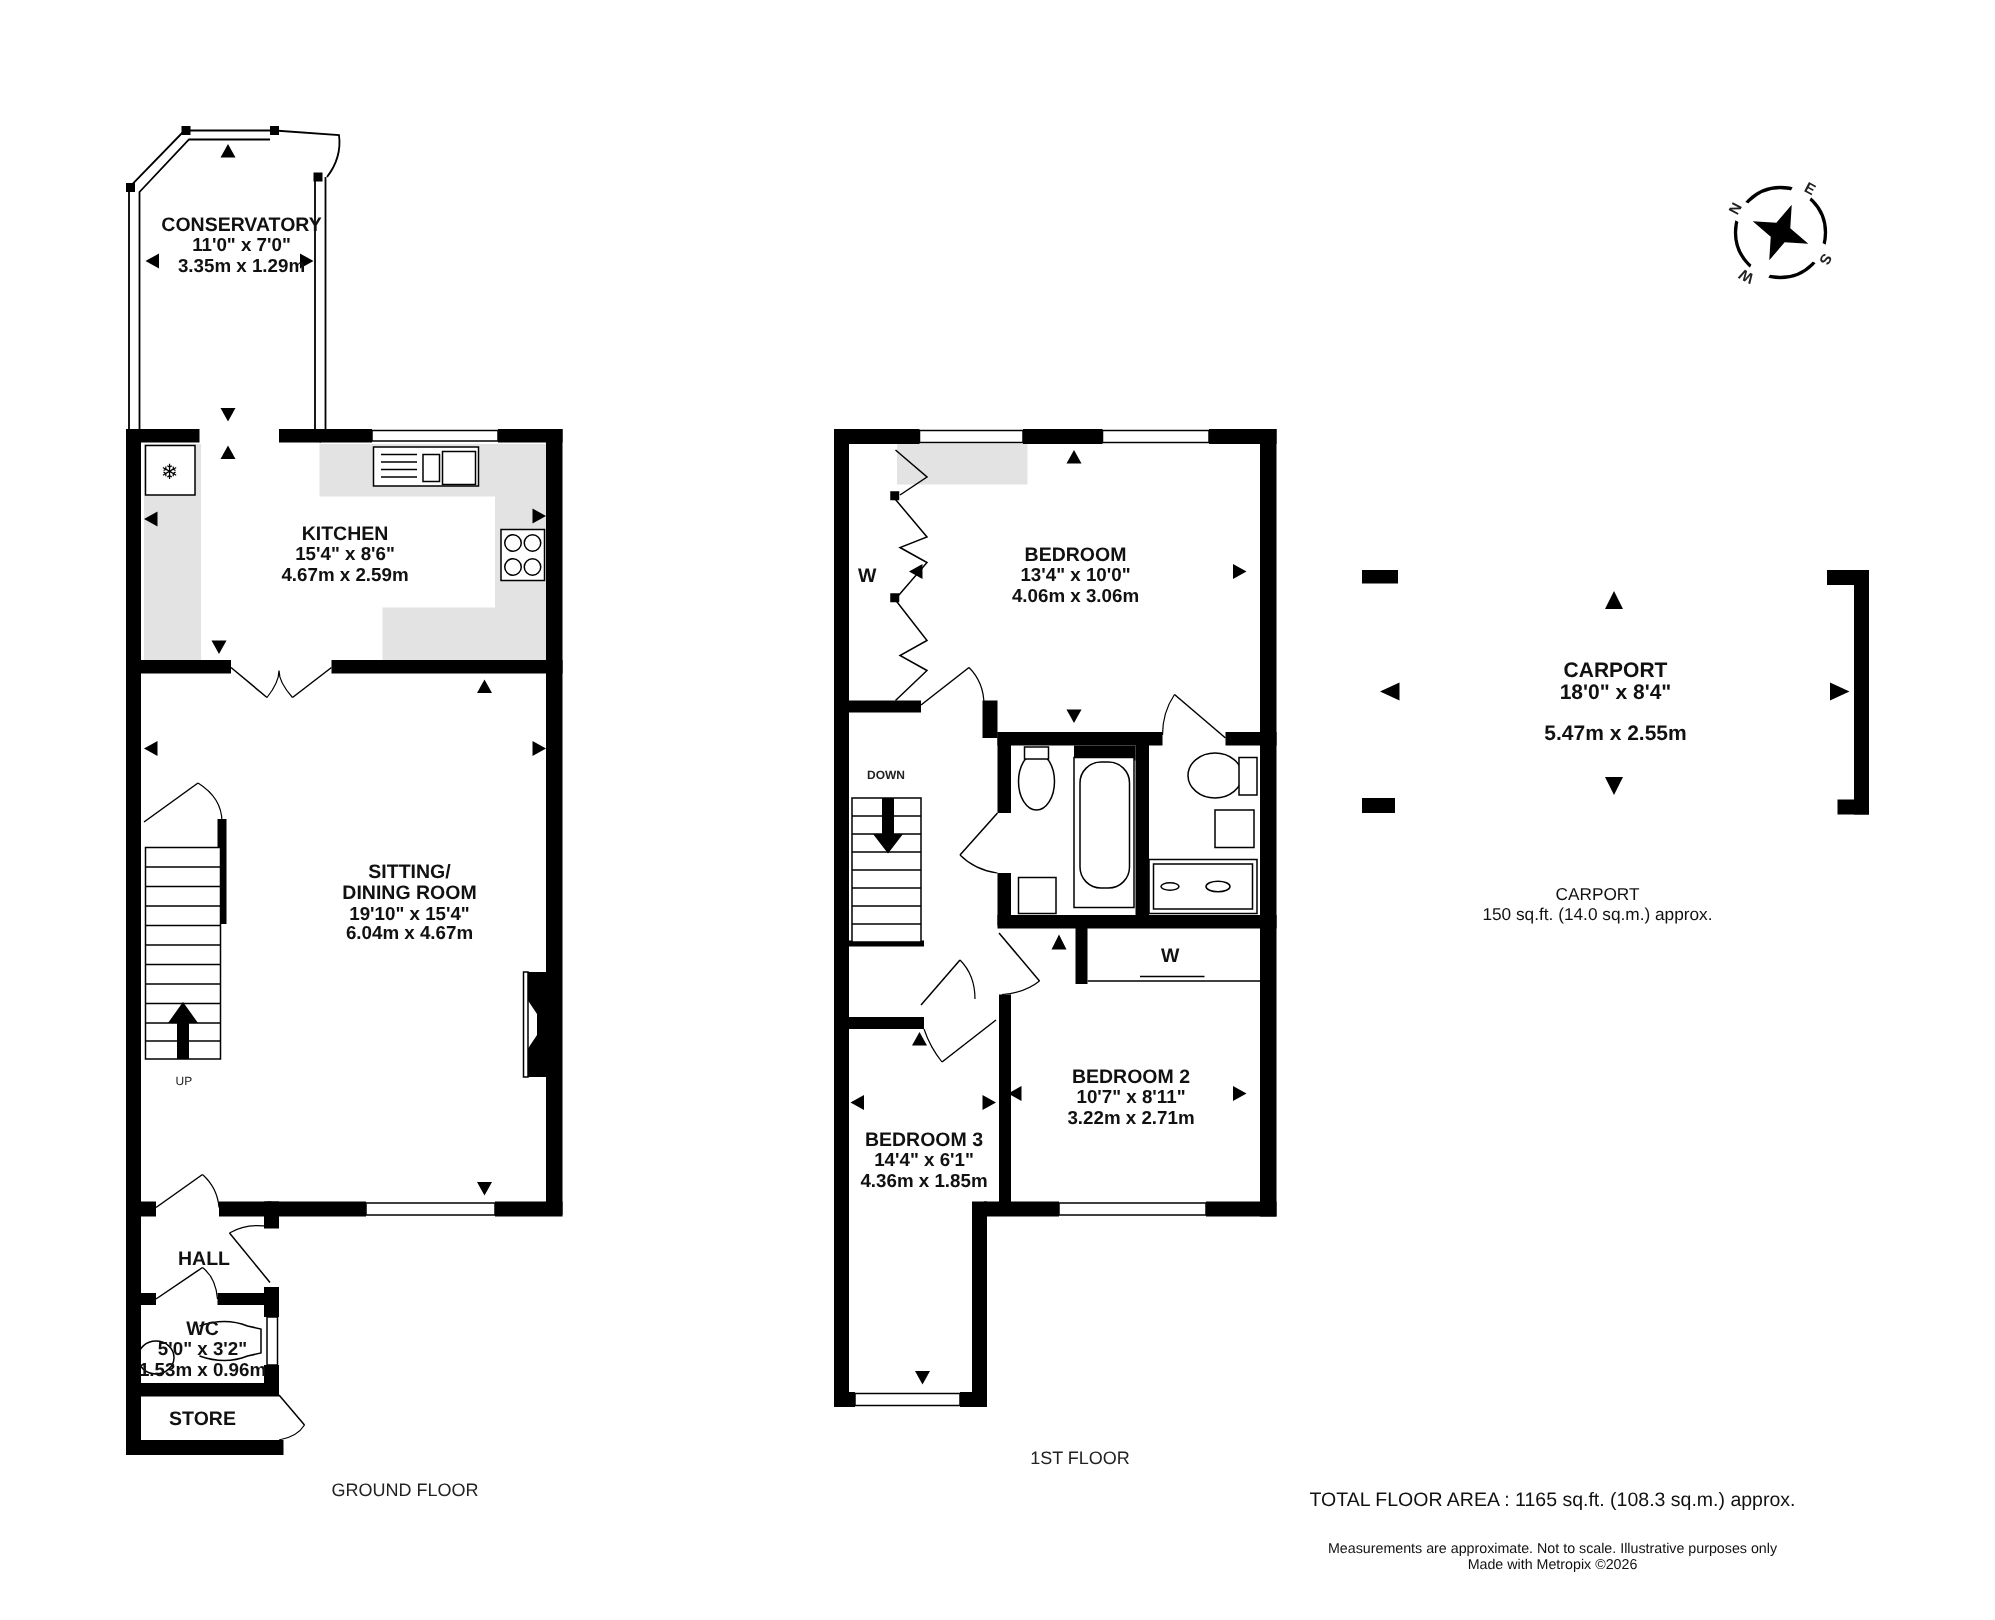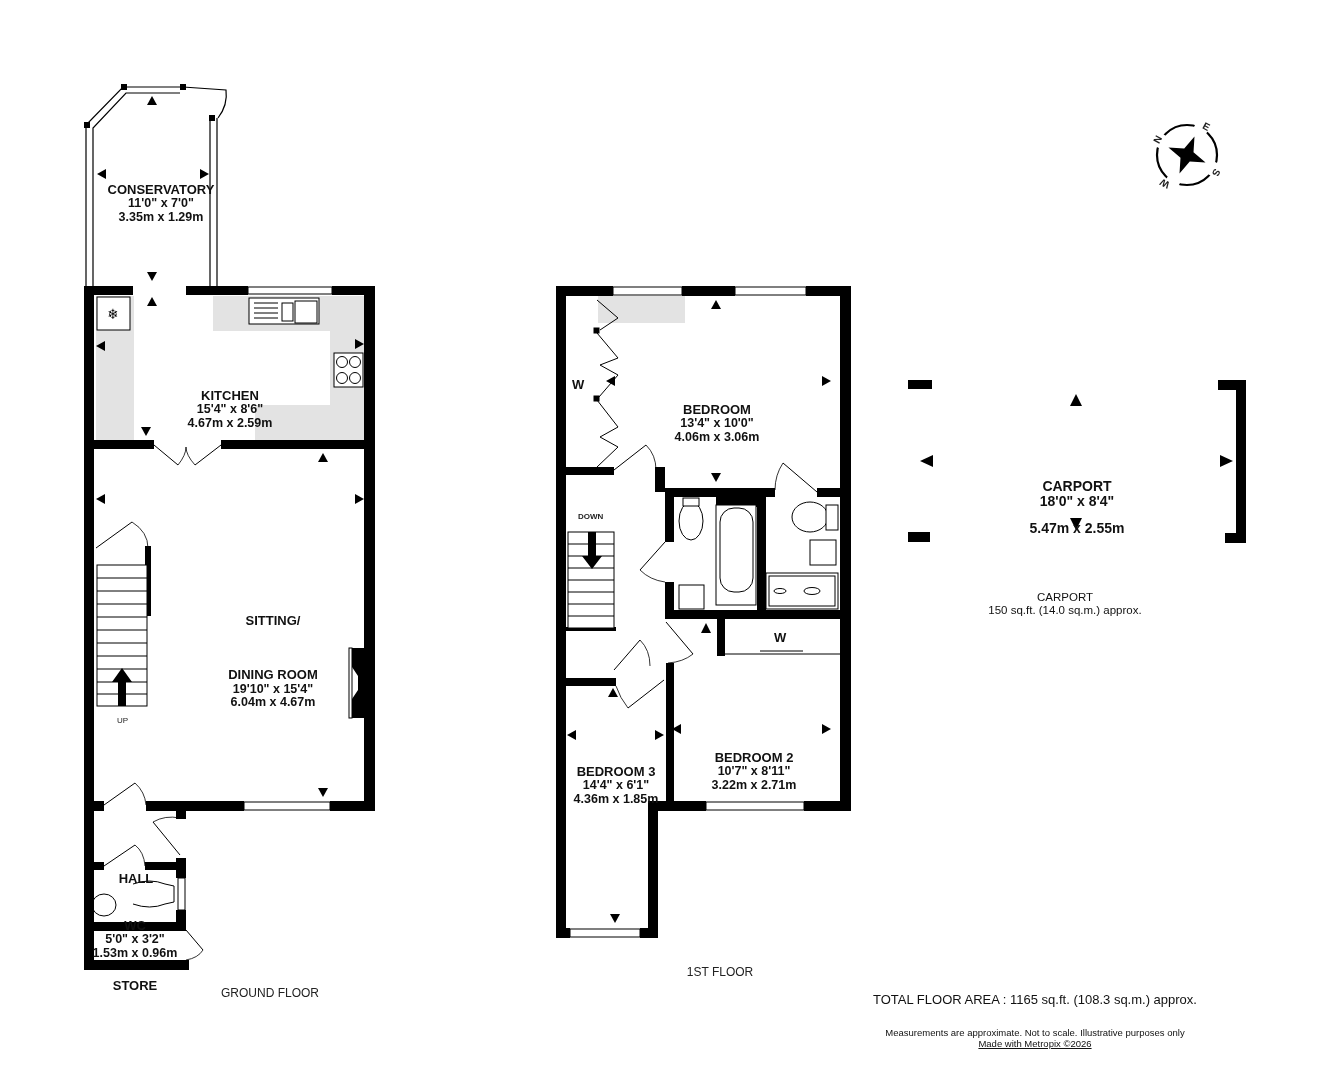--- a/index.html
+++ b/index.html
@@ -1,19 +1,19 @@
 <!DOCTYPE html>
 <html><head>
 <meta charset="utf-8">
 <style>
   html, body { margin: 0; padding: 0; background: #ffffff; }
   body { width: 1330px; height: 1080px; position: relative; overflow: hidden; font-family: "Liberation Sans", sans-serif; color: #111; }
   svg { position: absolute; left: 0; top: 0; }
   .lbl { position: absolute; text-align: center; font-family: "Liberation Sans", sans-serif; font-weight: bold; line-height: 1.1; color: #111; white-space: nowrap; }
-  .lbl .name { font-size: 13px; margin-top: 40px; }
+  .lbl .name { font-size: 13px; }
   .lbl .dim { font-size: 12.5px; }
   .small { position: absolute; font-family: "Liberation Sans", sans-serif; font-size: 8px; color: #222; }
   .floor-label { position: absolute; font-family: "Liberation Sans", sans-serif; font-size: 12px; color: #222; text-align: center; }
   .footer { position: absolute; text-align: center; font-family: "Liberation Sans", sans-serif; color: #111; }
 </style>
 </head>
 <body>
 
 <svg width="1330" height="1080" viewBox="0 0 1330 1080">
   <defs>
@@ -337,21 +337,21 @@
 <div class="lbl" style="left:652px;top:363px;width:130px;">
   <div class="name">BEDROOM</div>
   <div class="dim">13'4"  x 10'0"</div>
   <div class="dim">4.06m  x 3.06m</div>
 </div>
 <div class="lbl" style="left:689px;top:711px;width:130px;">
   <div class="name">BEDROOM 2</div>
   <div class="dim">10'7"  x 8'11"</div>
   <div class="dim">3.22m  x 2.71m</div>
 </div>
-<div class="lbl" style="left:563px;top:725px;width:106px;">
+<div class="lbl" style="left:563px;top:753px;width:106px;">
   <div class="name">BEDROOM 3</div>
   <div class="dim">14'4"  x 6'1"</div>
   <div class="dim">4.36m  x 1.85m</div>
 </div>
 <div class="lbl" style="left:572px;top:375px;"><span class="name">W</span></div>
 <div class="lbl" style="left:774px;top:628px;"><span class="name">W</span></div>
 <div class="small" style="left:578px;top:512px;font-weight:bold;">DOWN</div>
 <div class="floor-label" style="left:640px;top:965px;width:160px;">1ST FLOOR</div>
 
 <div class="lbl" style="left:1010px;top:439px;width:134px;">
@@ -360,14 +360,14 @@
   <div class="dim" style="font-size:14px;margin-top:11px;">5.47m  x 2.55m</div>
 </div>
 <div class="footer" style="left:955px;top:591px;width:220px;font-size:11.5px;line-height:1.15;">
   <div>CARPORT</div>
   <div>150 sq.ft. (14.0 sq.m.) approx.</div>
 </div>
 
 <div class="footer" style="left:855px;top:992px;width:360px;">
   <div style="font-size:13px;">TOTAL FLOOR AREA : 1165 sq.ft. (108.3 sq.m.) approx.</div>
   <div style="font-size:9.5px;margin-top:20px;">Measurements are approximate.  Not to scale.  Illustrative purposes only</div>
-  <div style="font-size:9.5px;text-decoration:underline;">Made with Metropix ©2026</div>
+  <div style="font-size:9.5px;">Made with Metropix ©2026</div>
 </div>
 
 </body></html>

